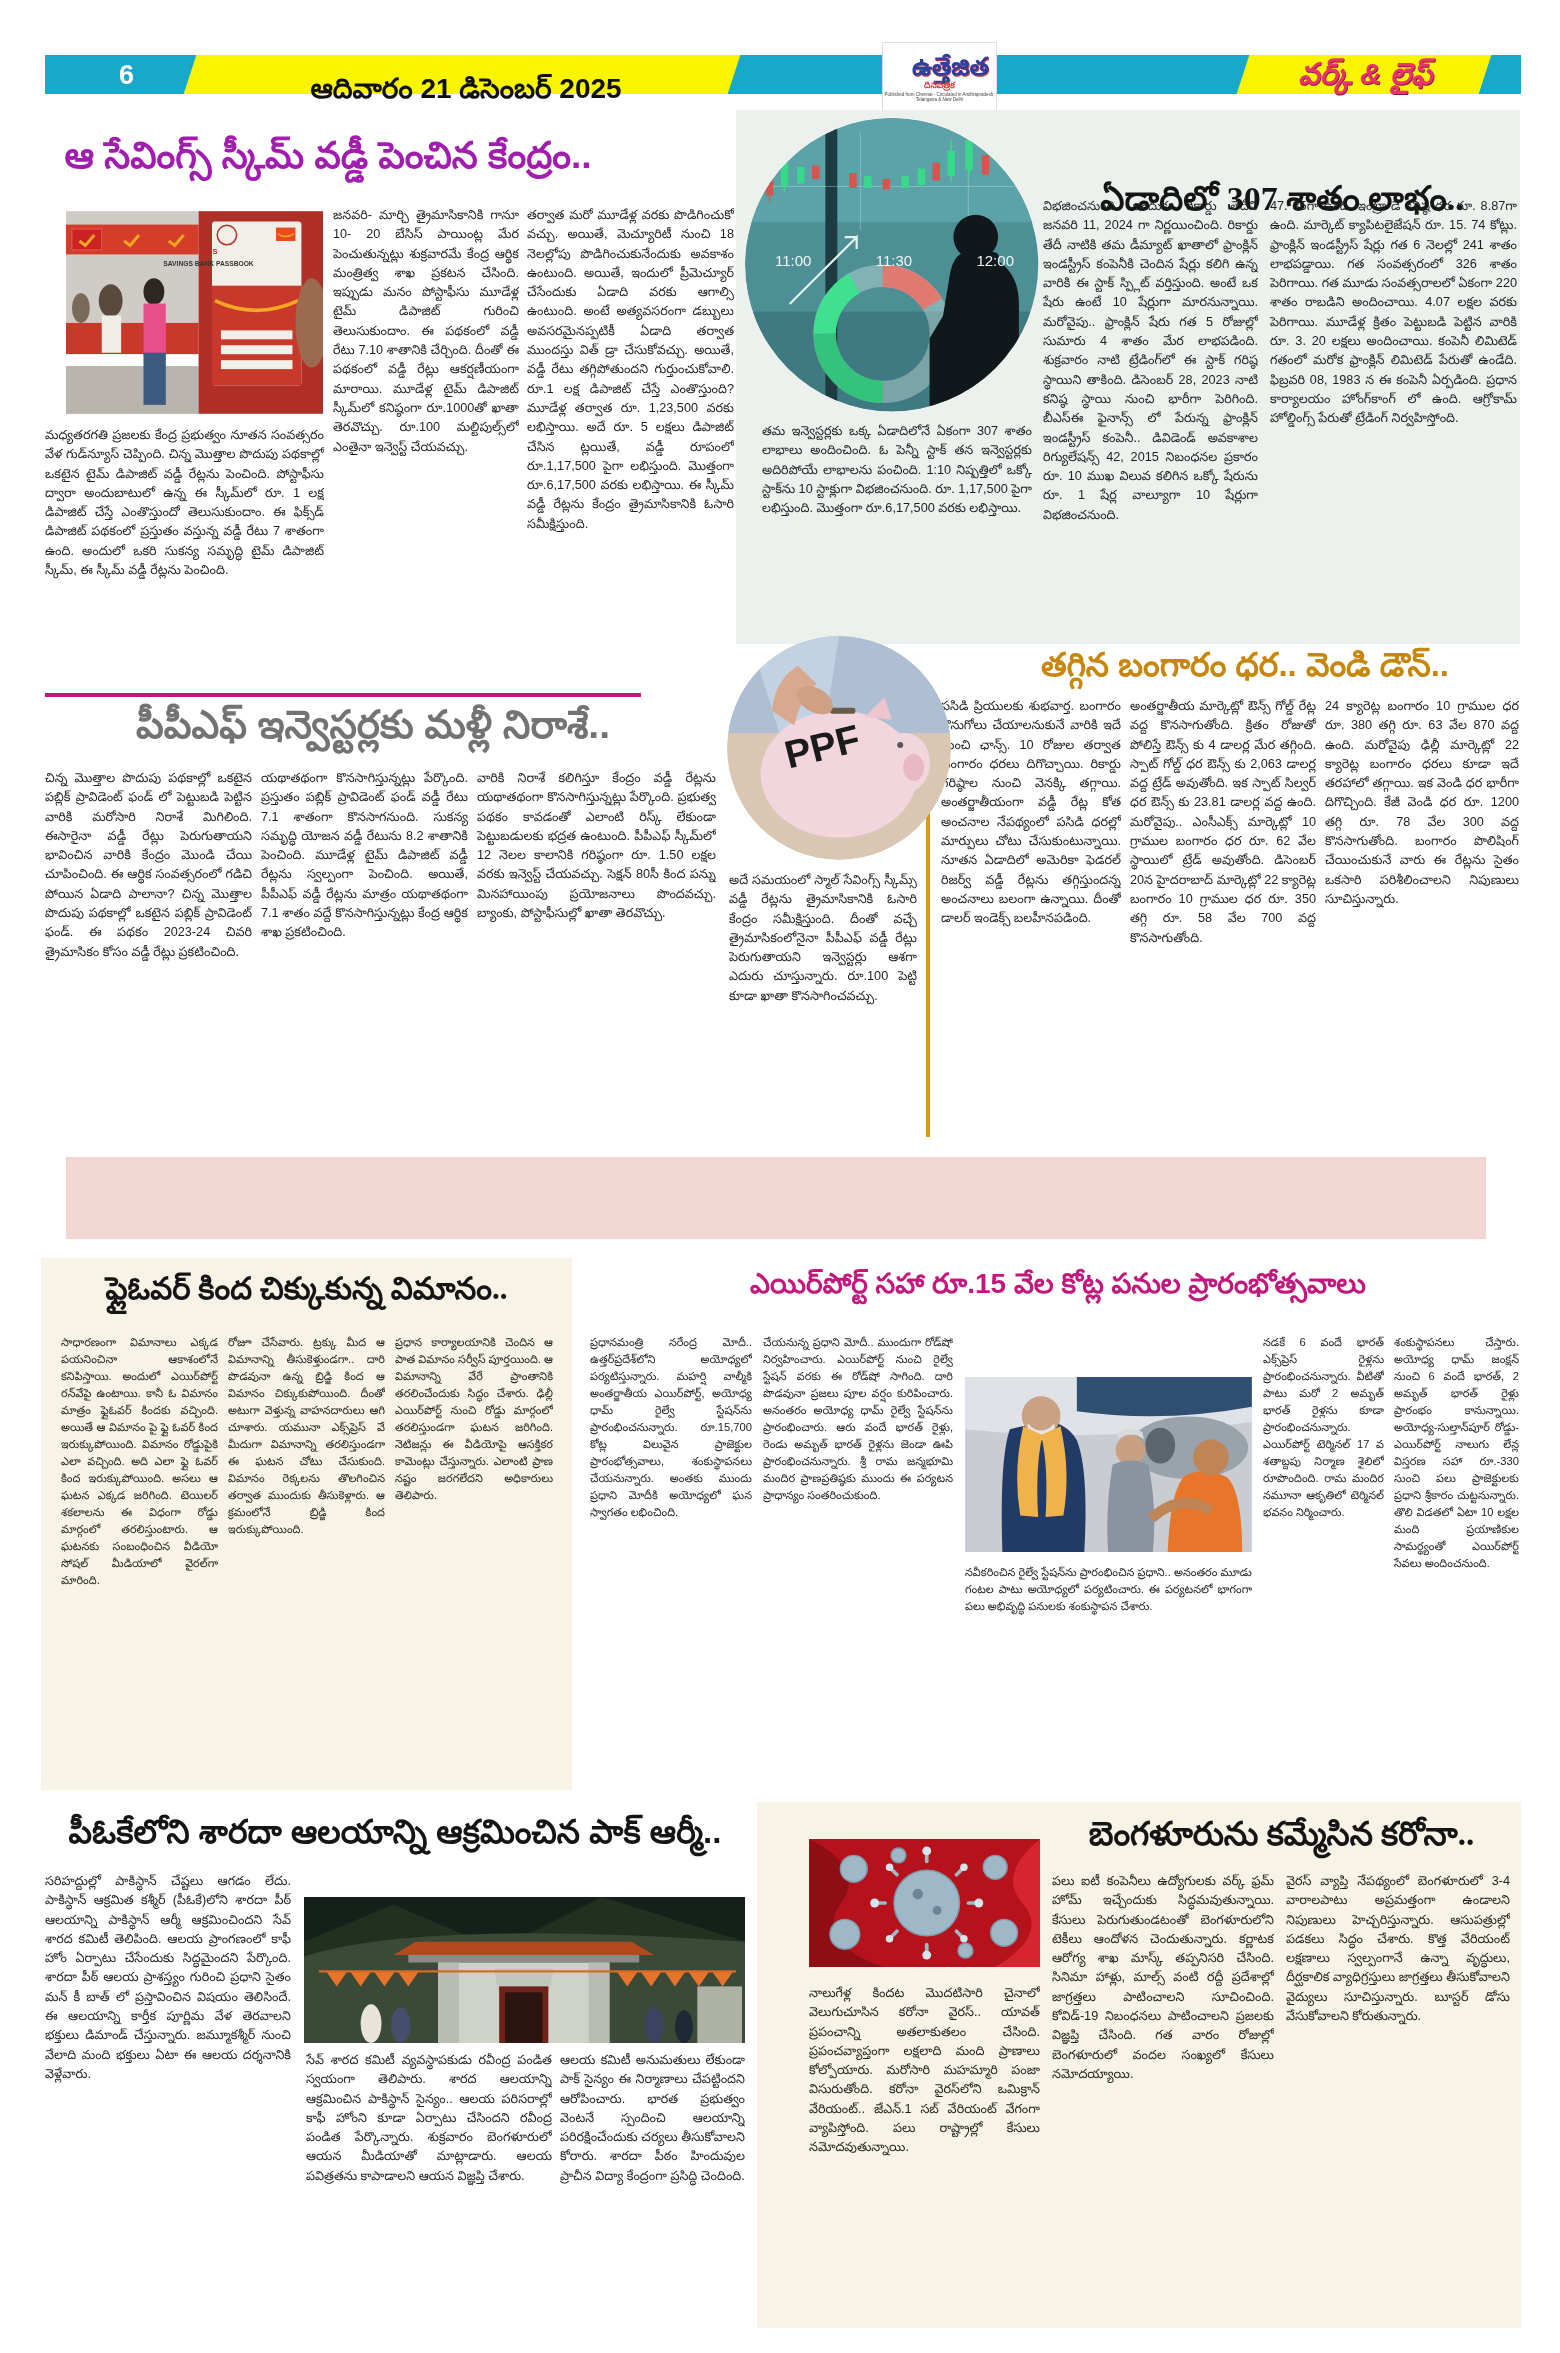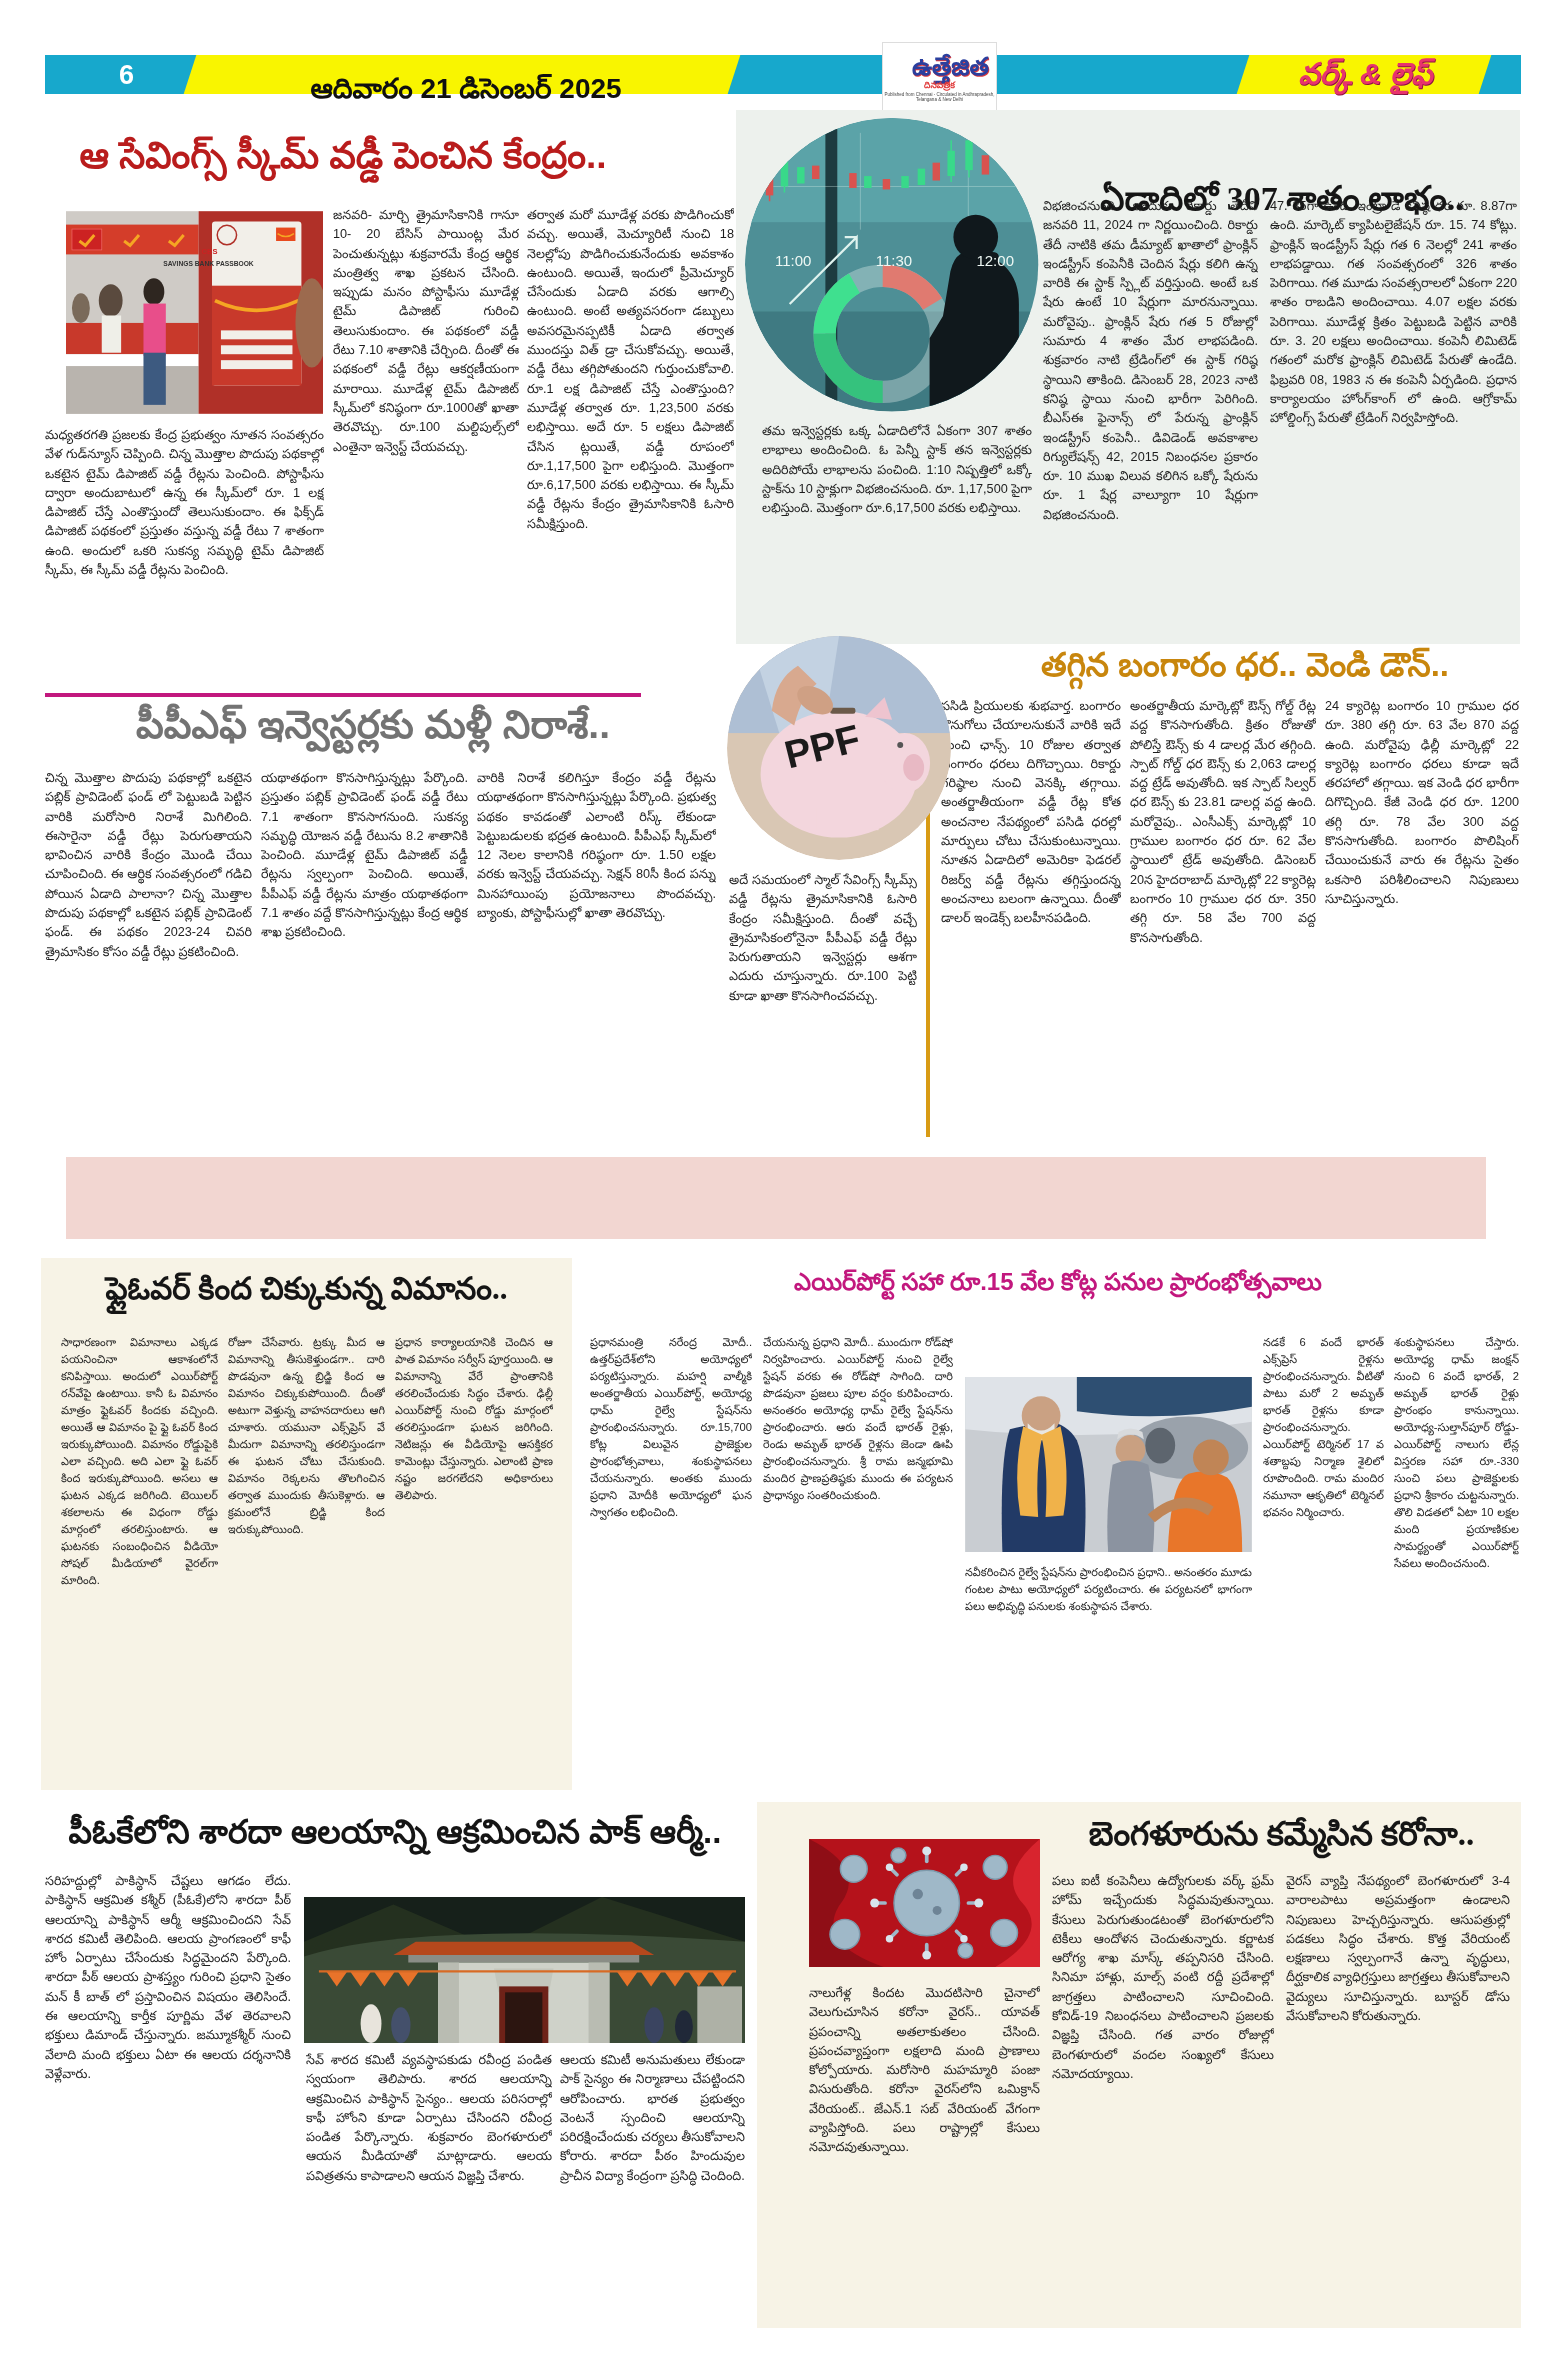--- a/index.html
+++ b/index.html
@@ -36,21 +36,21 @@
 <div class="abs datewrap"></div>
 <div class="abs datetext">ఆదివారం 21 డిసెంబర్ 2025</div>
 <div class="abs mast">
   <div class="m1">ఉత్తేజిత</div>
   <div class="m2">దినపత్రిక</div>
   <div class="m3">Published from Chennai - Circulated in Andhrapradesh, Telangana &amp; New Delhi</div>
 </div>
 <div class="abs sectwrap"></div>
 <div class="abs secttext">వర్క్ &amp; లైఫ్</div>
 
-<div class="abs hl" style="left:45px;top:136px;width:596px;height:54px;font-size:37px;color:#b91c1c;">ఆ సేవింగ్స్ స్కీమ్ వడ్డీ పెంచిన కేంద్రం..</div>
+<div class="abs hl" style="left:30px;top:136px;width:596px;height:54px;font-size:37px;color:#a21caf;">ఆ సేవింగ్స్ స్కీమ్ వడ్డీ పెంచిన కేంద్రం..</div>
 
 <div class="abs photo" style="left:66px;top:211px;width:257px;height:203px;">
   <svg width="257" height="203" viewBox="0 0 345 272">
     <rect width="178" height="272" fill="#cfcbc6"></rect>
     <rect x="0" y="18" width="178" height="40" fill="#d43d2a"></rect>
     <rect x="8" y="24" width="40" height="28" fill="#c22" stroke="#e66" stroke-width="1"></rect>
     <path d="M18 40 l8 6 12-14" stroke="#f5a623" stroke-width="4" fill="none"></path>
     <path d="M78 40 l8 6 12-14" stroke="#f5a623" stroke-width="4" fill="none"></path>
     <path d="M138 40 l8 6 12-14" stroke="#f5a623" stroke-width="4" fill="none"></path>
     <rect x="0" y="150" width="178" height="42" fill="#c8392b"></rect>
@@ -183,21 +183,21 @@
 <div class="abs col" style="left:729px;top:871px;width:188px;height:270px;">అదే సమయంలో స్మాల్ సేవింగ్స్ స్కీమ్స్ వడ్డీ రేట్లను త్రైమాసికానికి ఓసారి కేంద్రం సమీక్షిస్తుంది. దీంతో వచ్చే త్రైమాసికంలోనైనా పీపీఎఫ్ వడ్డీ రేట్లు పెరుగుతాయని ఇన్వెస్టర్లు ఆశగా ఎదురు చూస్తున్నారు. రూ.100 పెట్టి కూడా ఖాతా కొనసాగించవచ్చు.</div>
 
 <div class="abs pinkband" style="left:66px;top:1157px;width:1420px;height:82px;"></div>
 
 <div class="abs cream" style="left:41px;top:1258px;width:531px;height:532px;"></div>
 <div class="abs hl" style="left:56px;top:1272px;width:501px;height:42px;font-size:31px;color:#151515;font-family:'Liberation Serif','DejaVu Serif',serif;">ఫ్లైఓవర్ కింద చిక్కుకున్న విమానం..</div>
 <div class="abs col small" style="left:61px;top:1334px;width:157px;height:440px;">సాధారణంగా విమానాలు ఎక్కడ పయనించినా ఆకాశంలోనే కనిపిస్తాయి. అందులో ఎయిర్‌పోర్ట్ రన్‌వేపై ఉంటాయి. కానీ ఓ విమానం మాత్రం ఫ్లైఓవర్ కిందకు వచ్చింది. అయితే ఆ విమానం పై ఫ్లై ఓవర్ కింద ఇరుక్కుపోయింది. విమానం రోడ్డుపైకి ఎలా వచ్చింది. అది ఎలా ఫ్లై ఓవర్ కింద ఇరుక్కుపోయింది. అసలు ఆ ఘటన ఎక్కడ జరిగింది. టెయిలర్ శకలాలను ఈ విధంగా రోడ్డు మార్గంలో తరలిస్తుంటారు. ఆ ఘటనకు సంబంధించిన వీడియో సోషల్ మీడియాలో వైరల్‌గా మారింది.</div>
 <div class="abs col small" style="left:228px;top:1334px;width:157px;height:440px;">రోజూ చేసేవారు. ట్రక్కు మీద ఆ విమానాన్ని తీసుకెళ్తుండగా.. దారి పొడవునా ఉన్న బ్రిడ్జి కింద ఆ విమానం చిక్కుకుపోయింది. దీంతో అటుగా వెళ్తున్న వాహనదారులు ఆగి చూశారు. యమునా ఎక్స్‌ప్రెస్ వే మీదుగా విమానాన్ని తరలిస్తుండగా ఈ ఘటన చోటు చేసుకుంది. విమానం రెక్కలను తొలగించిన తర్వాత ముందుకు తీసుకెళ్లారు. ఆ క్రమంలోనే బ్రిడ్జి కింద ఇరుక్కుపోయింది.</div>
 <div class="abs col small" style="left:395px;top:1334px;width:158px;height:440px;">ప్రధాన కార్యాలయానికి చెందిన ఆ పాత విమానం సర్వీస్ పూర్తయింది. ఆ విమానాన్ని వేరే ప్రాంతానికి తరలించేందుకు సిద్ధం చేశారు. ఢిల్లీ ఎయిర్‌పోర్ట్ నుంచి రోడ్డు మార్గంలో తరలిస్తుండగా ఘటన జరిగింది. నెటిజన్లు ఈ వీడియోపై ఆసక్తికర కామెంట్లు చేస్తున్నారు. ఎలాంటి ప్రాణ నష్టం జరగలేదని అధికారులు తెలిపారు.</div>
 
-<div class="abs hl" style="left:596px;top:1269px;width:924px;height:46px;font-size:24px;color:#c2187e;">ఎయిర్‌పోర్ట్ సహా రూ.15 వేల కోట్ల పనుల ప్రారంభోత్సవాలు</div>
+<div class="abs hl" style="left:596px;top:1269px;width:924px;height:46px;font-size:28px;color:#c2187e;">ఎయిర్‌పోర్ట్ సహా రూ.15 వేల కోట్ల పనుల ప్రారంభోత్సవాలు</div>
 
 <div class="abs photo" style="left:965px;top:1377px;width:287px;height:175px;">
   <svg width="287" height="175" viewBox="0 0 385 235">
     <rect width="385" height="235" fill="#c9cdd2"></rect>
     <path d="M0 0 h385 v60 q-190 30 -385 10z" fill="#dfe3e8"></path>
     <path d="M150 0 h235 v40 q-120 22 -235 6z" fill="#2e4f72"></path>
     <ellipse cx="300" cy="95" rx="80" ry="42" fill="#9aa2ab"></ellipse>
     <ellipse cx="262" cy="92" rx="20" ry="24" fill="#5d656e"></ellipse>
     <path d="M60 70 q-14 40 -10 165 h110 q6-110-10-150 q-12-22-40-26z" fill="#223a66"></path>
     <circle cx="102" cy="52" r="26" fill="#caa183"></circle>

